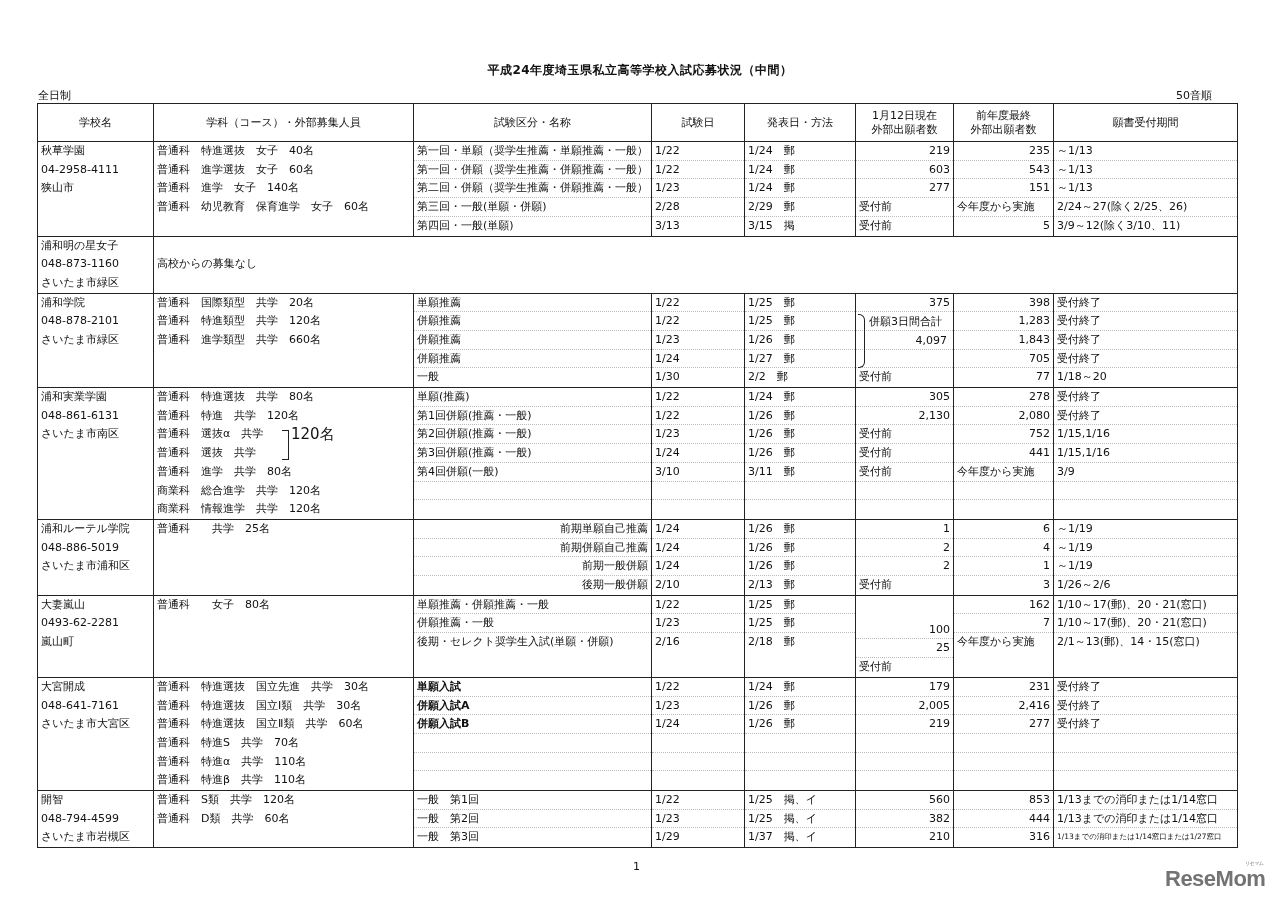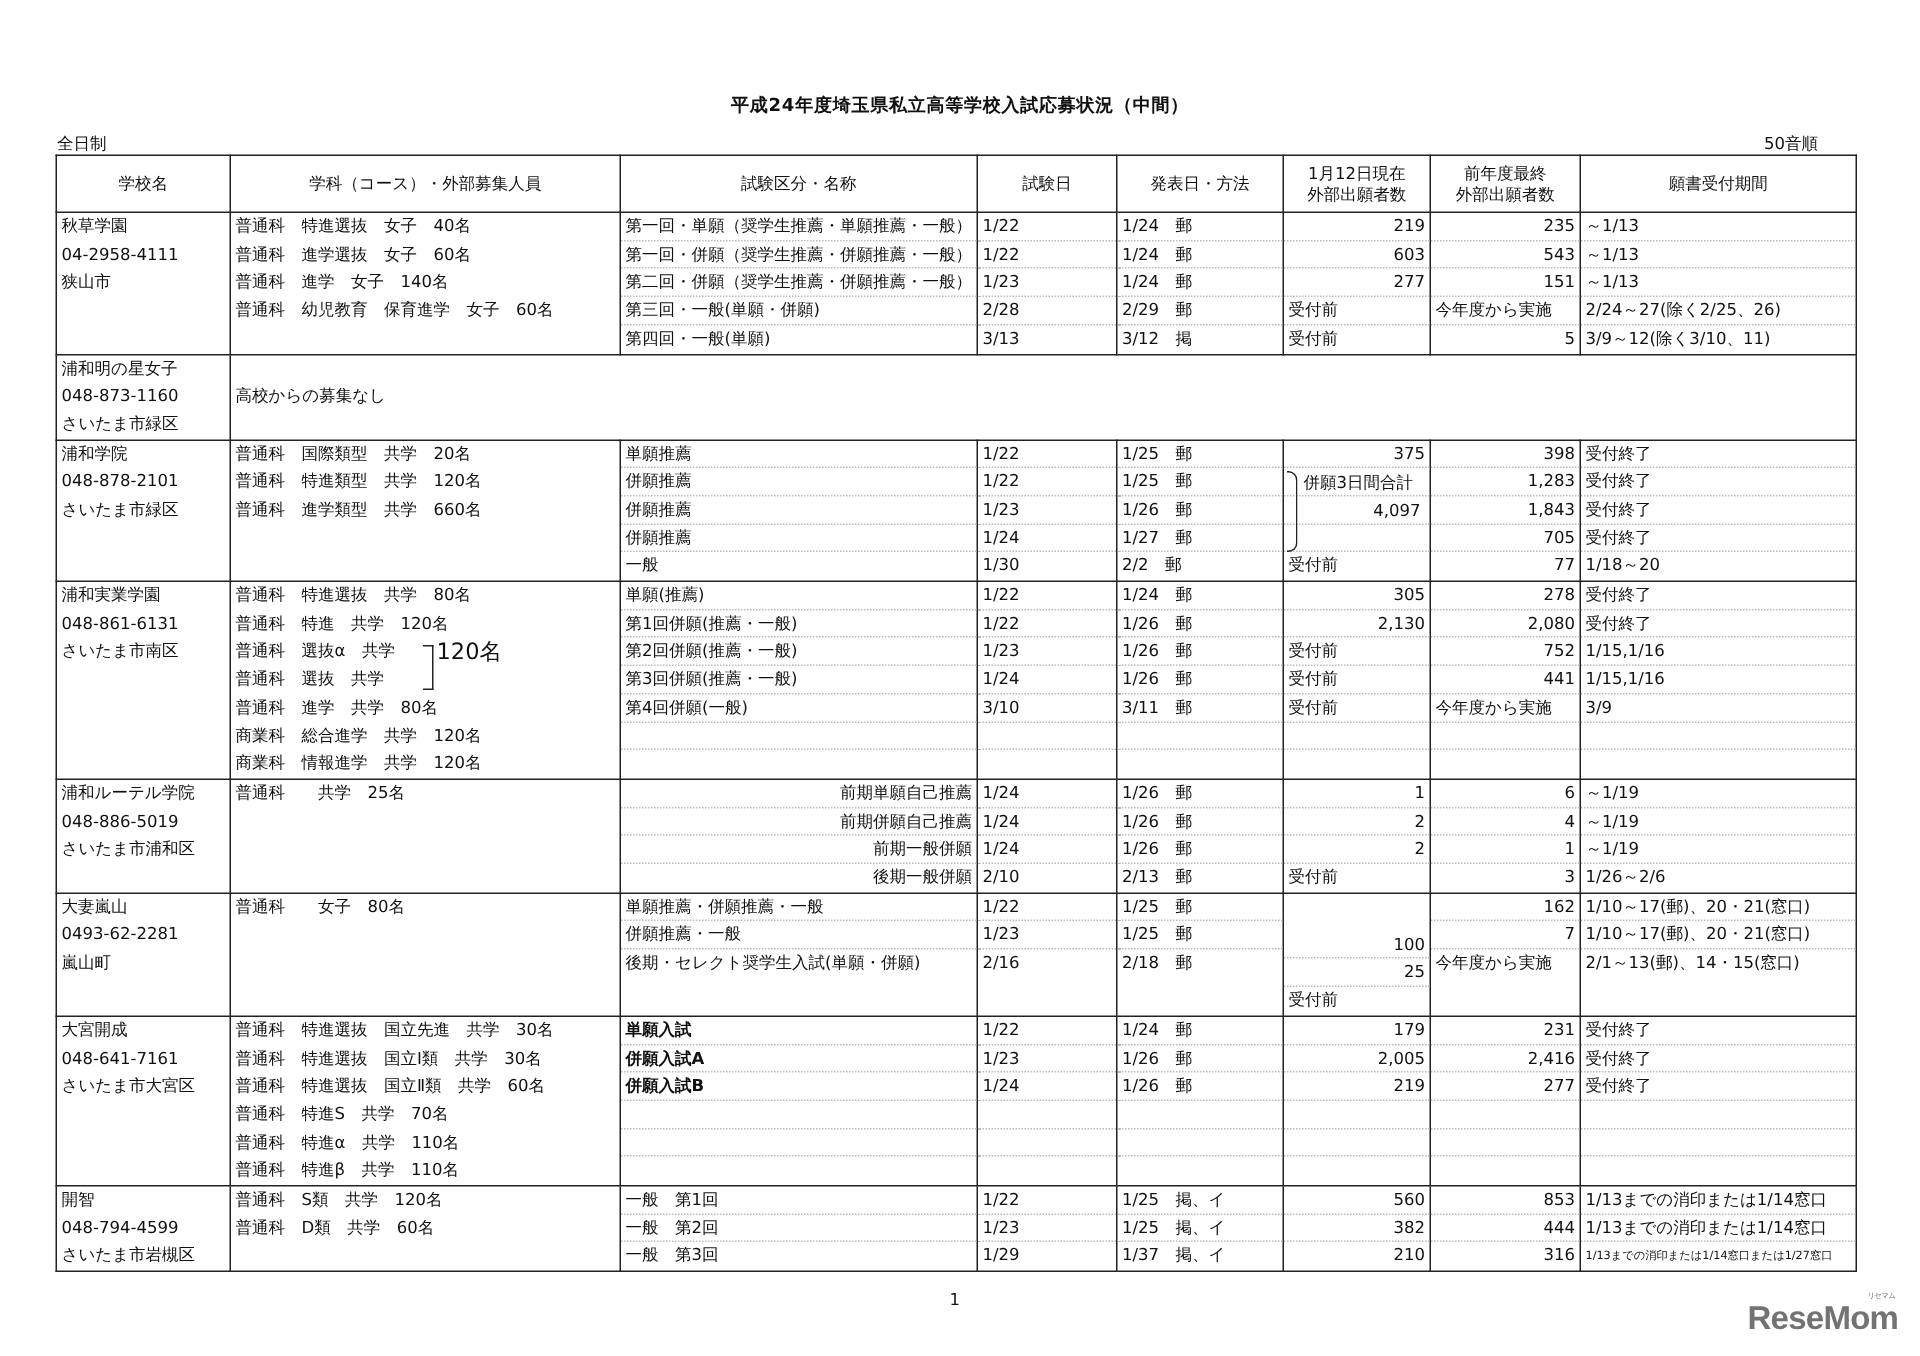--- a/index.html
+++ b/index.html
@@ -94,21 +94,21 @@
             <div class="line  dot">2/28</div>
             <div class="line  ">3/13</div>
           </div>
         </td>
         <td class="grp">
           <div class="stack cellwrap" style="min-height: 93.5px;">
             <div class="line  dot">1/24　郵</div>
             <div class="line  dot">1/24　郵</div>
             <div class="line  dot">1/24　郵</div>
             <div class="line  dot">2/29　郵</div>
-            <div class="line  ">3/12　掲</div>
+            <div class="line  ">3/15　掲</div>
           </div>
         </td>
         <td class="grp">
           <div class="stack cellwrap" style="min-height: 93.5px;">
             <div class="line r dot">219</div>
             <div class="line r dot">603</div>
             <div class="line r dot">277</div>
             <div class="line dot">受付前</div>
             <div class="line ">受付前</div>
           </div>

